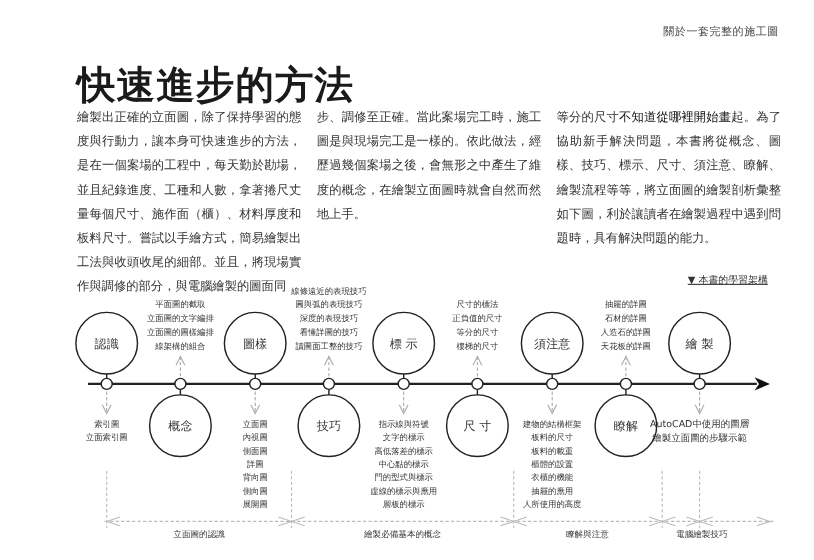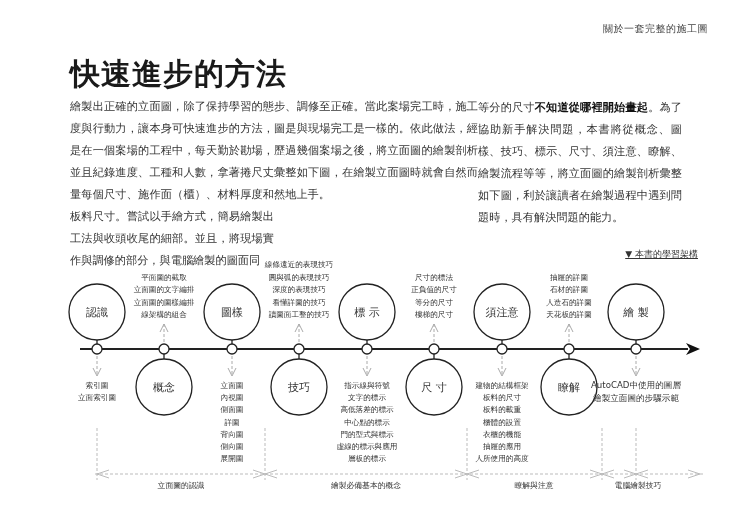--- a/index.html
+++ b/index.html
@@ -1,39 +1,39 @@
 <!DOCTYPE html>
 <html><head>
 <meta charset="utf-8">
 <style>
   html, body { margin: 0; padding: 0; background: #ffffff; }
   body { width: 740px; height: 509px; position: relative; overflow: hidden;
          font-family: "DejaVu Sans", sans-serif; color: #222; }
   .running-head { position: absolute; top: 22px; right: 32px; font-size: 10px; color: #444; letter-spacing: 0.5px; }
-  .page-title { position: absolute; left: 70px; top: 54px; font-size: 30px; font-weight: bold; color: #1a1a1a; letter-spacing: 1px; margin: 0; }
-  .body-cols { position: absolute; left: 70px; top: 96px; width: 640px; display: flex; }
+  .page-title { position: absolute; left: 70px; top: 54px; font-size: 35px; font-weight: bold; color: #1a1a1a; letter-spacing: 1px; margin: 0; }
+  .body-cols { position: absolute; left: 70px; top: 96px; width: 640px; display: flex; gap: 14px; }
   .col { width: 204px; font-family: "DejaVu Serif", serif; font-size: 11.2px; line-height: 22px; color: #333; text-align: justify; }
   .col p { margin: 0 0 10px 0; }
-  .col b { font-weight: bold; color: #111; }
+  .col b { font-weight: normal; color: #111; }
   .legend-label { position: absolute; right: 42px; top: 248px; font-size: 9px; color: #333; text-decoration: underline; }
   svg.diagram { position: absolute; left: 0; top: 0; }
   .dtext { font-family: "DejaVu Sans", sans-serif; fill: #333; }
 </style>
 </head>
 <body>
 
 <div class="running-head">關於一套完整的施工圖</div>
 <h1 class="page-title">快速進步的方法</h1>
 
 <div class="body-cols">
   <div class="col">
     <p>繪製出正確的立面圖，除了保持學習的態度與行動力，讓本身可快速進步的方法，是在一個案場的工程中，每天勤於勘場，並且紀錄進度、工種和人數，拿著捲尺丈量每個尺寸、施作面（櫃）、材料厚度和板料尺寸。嘗試以手繪方式，簡易繪製出工法與收頭收尾的細部。並且，將現場實作與調修的部分，與電腦繪製的圖面同</p>
   </div>
   <div class="col">
-    <p>步、調修至正確。當此案場完工時，施工圖是與現場完工是一樣的。依此做法，經歷過幾個案場之後，將立面圖的繪製剖析彙整如下圖，在繪製立面圖時就會自然而然地上手。</p>
+    <p>步、調修至正確。當此案場完工時，施工圖是與現場完工是一樣的。依此做法，經歷過幾個案場之後，會無形之中產生了維度的概念，在繪製立面圖時就會自然而然地上手。</p>
   </div>
   <div class="col">
     <p><span>等分的尺寸</span><b>不知道從哪裡開始畫起</b><span>。為了協助新手解決問題，本書將從概念、圖樣、技巧、標示、尺寸、須注意、瞭解、繪製流程等等，將立面圖的繪製剖析彙整如下圖，利於讓讀者在繪製過程中遇到問題時，具有解決問題的能力。</span></p>
   </div>
 </div>
 
 <div class="legend-label">▼ 本書的學習架構</div>
 
 <svg class="diagram" id="diagram" width="740" height="509">
     <line x1="80" y1="349" x2="688" y2="349" stroke="#222" stroke-width="2"></line>

